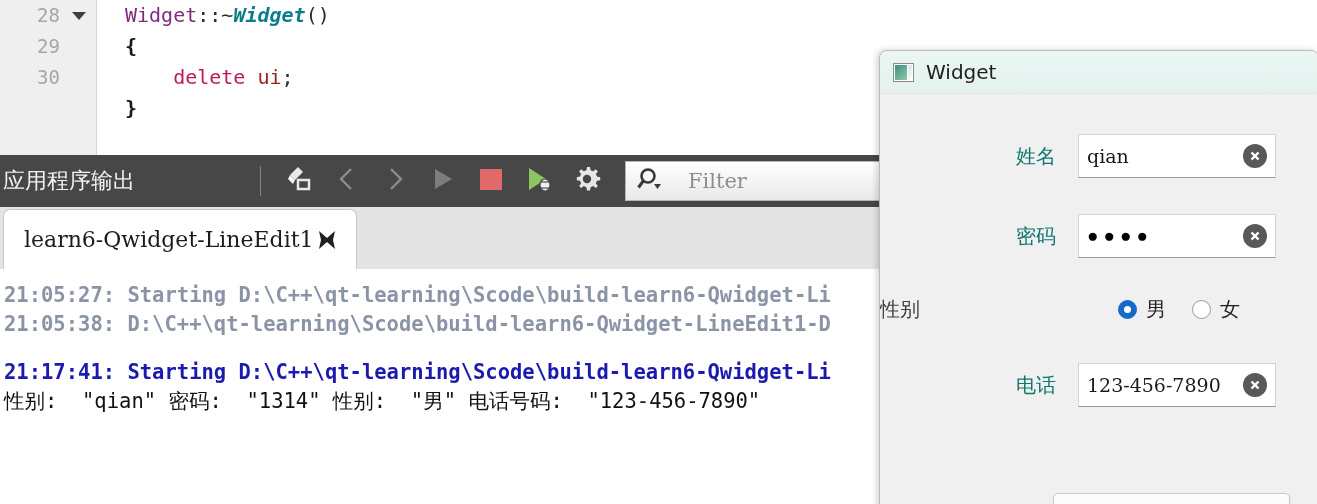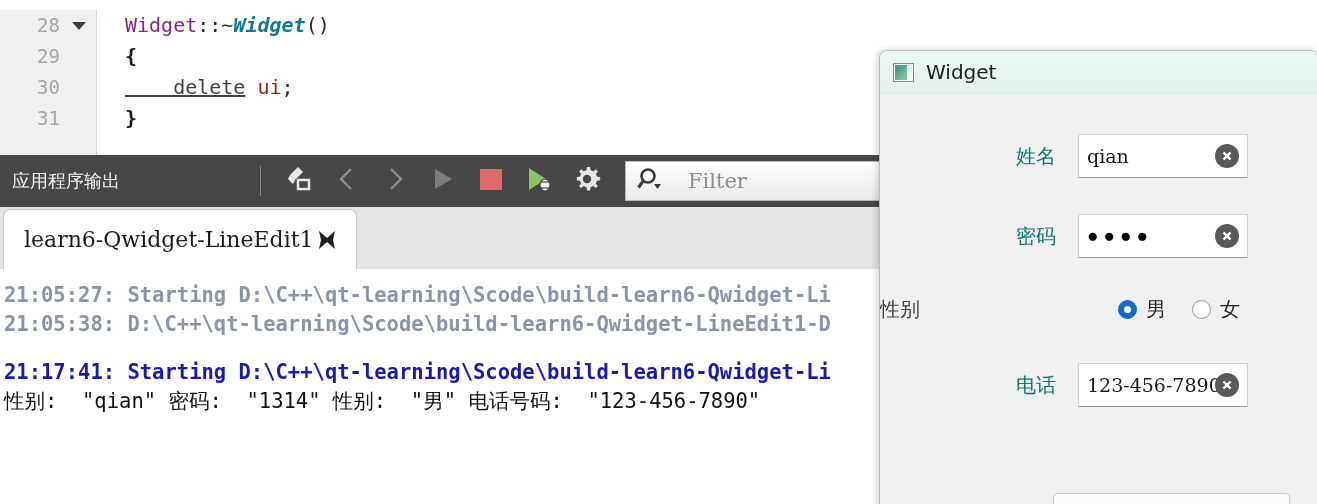--- a/index.html
+++ b/index.html
@@ -6,21 +6,21 @@
   html, body {
     width: 1317px; height: 504px;
     overflow: hidden;
     background: #ffffff;
     font-family: "Liberation Sans", sans-serif;
   }
   #root { position: relative; width: 1317px; height: 504px; }
 
   
   .editor {
-    position: absolute; left: 0; top: 10px; width: 1279px; height: 155px;
+    position: absolute; left: 0; top: 0; width: 1279px; height: 155px;
     background: #ffffff;
   }
   .editor-gutter {
     position: absolute; left: 0; top: 0; width: 97px; height: 155px;
     background: #efefef;
     border-right: 1px solid #d4d4d4;
   }
   .gutter-row {
     position: relative;
     height: 31px; line-height: 31px;
@@ -44,33 +44,33 @@
   .code-row {
     height: 31px; line-height: 31px;
     font-family: "DejaVu Sans Mono", monospace;
     font-size: 20px;
     white-space: pre;
     margin-left: 15px;
   }
   .tk-cls   { color: #7e2a7e; }
   .tk-punct { color: #2b2b2b; }
   .tk-fn    { color: #0c7c8c; font-style: italic; font-weight: bold; }
-  .tk-kw    { color: #404040; text-decoration: underline; }
+  .tk-kw    { color: #be185d; }
   .tk-var   { color: #9c2020; }
   .tk-brace { color: #1a1a1a; font-weight: bold; }
 
   
   .out-toolbar {
     position: absolute; left: 0; top: 155px; width: 1317px; height: 52px;
     background: #474747;
     display: flex; align-items: center;
   }
   .out-title {
-    color: #f2f2f2; font-size: 18px;
-    padding-left: 12px; width: 250px;
+    color: #f2f2f2; font-size: 22px;
+    padding-left: 3px; width: 250px;
     font-family: "DejaVu Sans", sans-serif;
   }
   .tb-sep {
     width: 1px; height: 30px; background: #828282; margin: 0 14px 0 10px;
   }
   .tb-btn {
     width: 48px; height: 48px;
     display: flex; align-items: center; justify-content: center;
   }
   .filter-box {
@@ -162,21 +162,21 @@
     position: absolute; left: 0; width: 440px;
     display: flex; align-items: center;
   }
   .form-label {
     width: 198px; text-align: right; padding-right: 22px;
     font-family: "DejaVu Sans", sans-serif;
     font-size: 20px; color: #0f766e;
   }
   .field {
     position: relative;
-    width: 170px; height: 44px;
+    width: 198px; height: 44px;
     background: #ffffff;
     border: 1px solid #d2d2d2;
     border-bottom-color: #9a9a9a;
     display: flex; align-items: center;
     padding-left: 8px;
   }
   .field-text {
     font-family: "DejaVu Serif", serif;
     font-size: 19px; color: #1a1a1a;
   }
@@ -233,21 +233,20 @@
 </head>
 <body>
 
 <div id="root">
 
   <div class="editor">
     <div class="editor-gutter" id="gutter">
         <div class="gutter-row">28<span class="fold-tri"></span></div>
         <div class="gutter-row">29</div>
         <div class="gutter-row">30</div>
-        <div class="gutter-row">31</div>
       </div>
     <div class="code-area" id="codearea">
         <div class="code-row"><span class="tk-cls">Widget</span><span class="tk-punct">::~</span><span class="tk-fn">Widget</span><span class="tk-punct">()</span></div>
         <div class="code-row"><span class="tk-brace">{</span></div>
         <div class="code-row"><span class="tk-kw">    delete</span><span class="tk-var"> ui</span><span class="tk-punct">;</span></div>
         <div class="code-row"><span class="tk-brace">}</span></div>
         <div class="code-row">&nbsp;</div>
       </div>
   </div>
 

